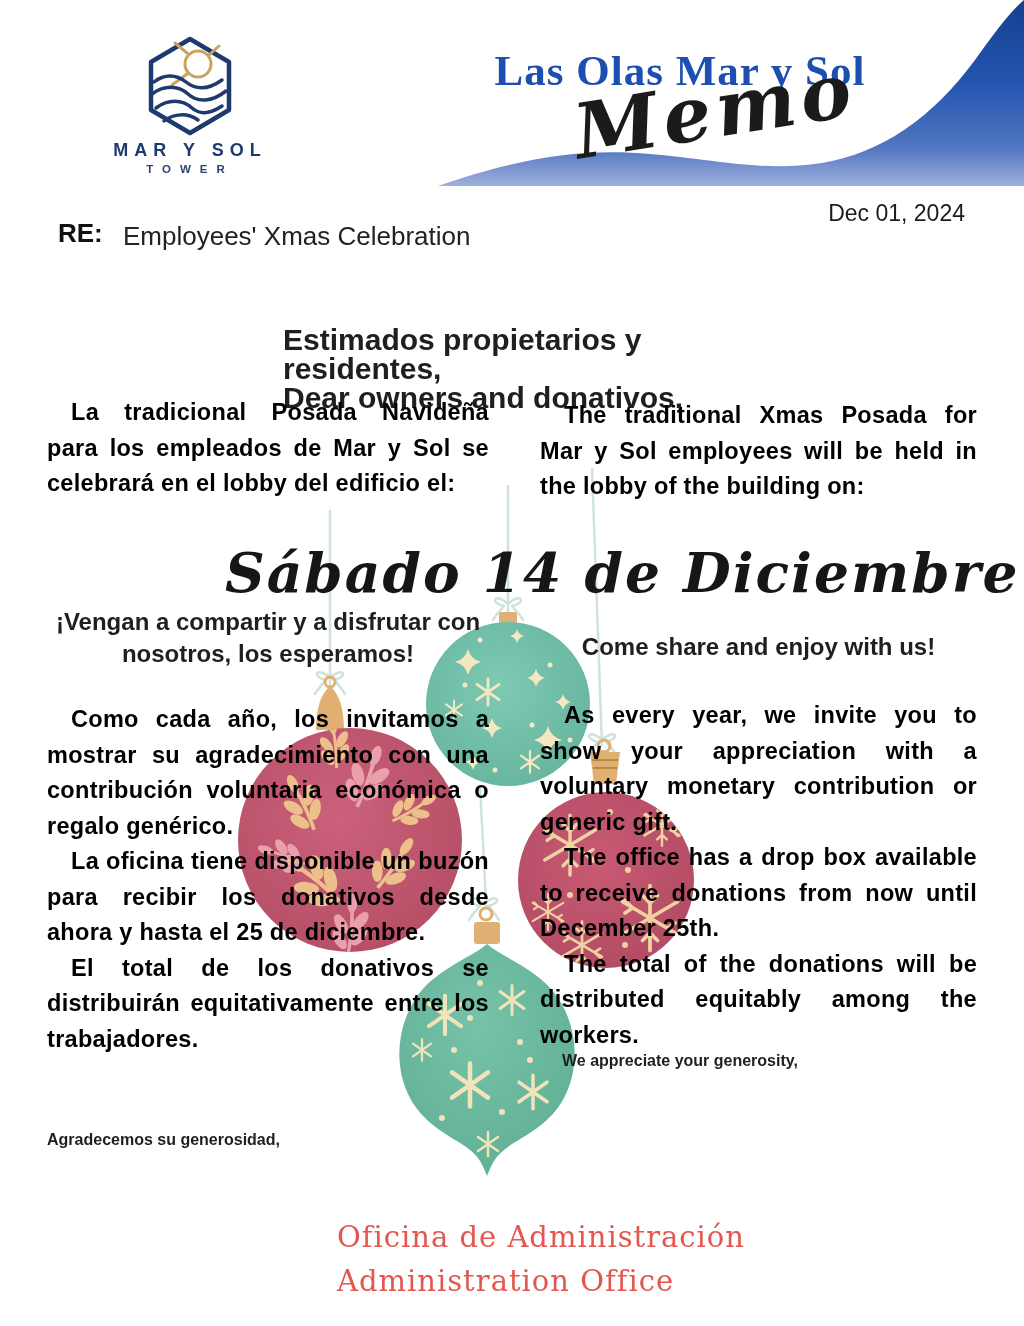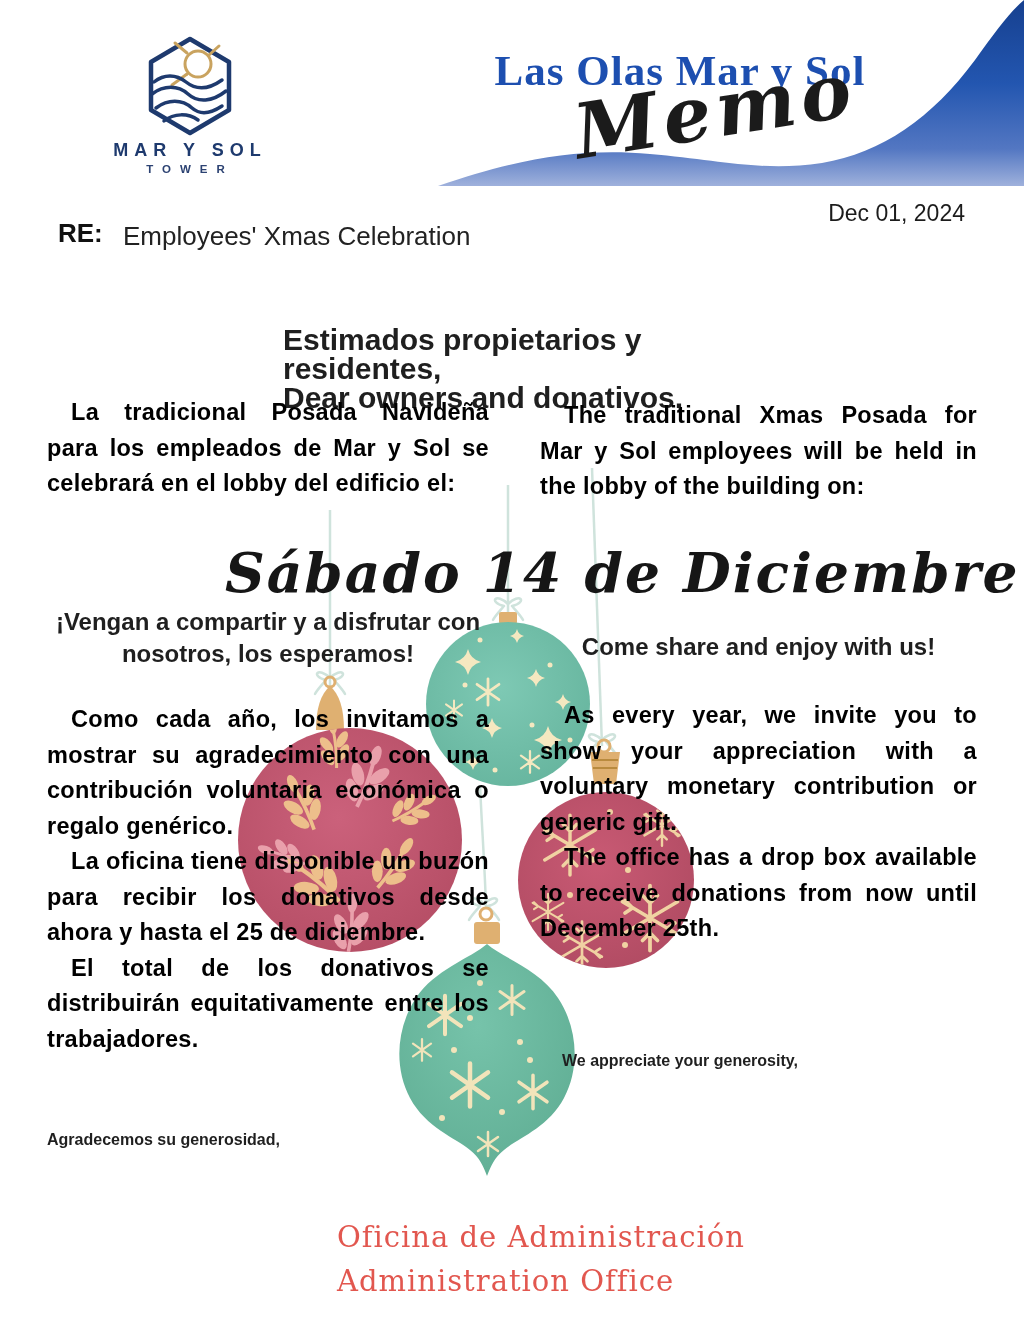--- a/index.html
+++ b/index.html
@@ -288,17 +288,18 @@
 </div>
 <div class="abs closing col-left" style="top:1131px;">Agradecemos su generosidad,</div>
 
 <div class="abs body-text col-right" style="top:398px;">
   <p>The traditional Xmas Posada for Mar y Sol employees will be held in the lobby of the building on:</p>
 </div>
 <div class="abs invite col-right" style="top:631px;">Come share and enjoy with us!</div>
 <div class="abs body-text col-right" style="top:698px;">
   <p>As every year, we invite you to show your appreciation with a voluntary monetary contribution or generic gift.</p>
   <p>The office has a drop box available to receive donations from now until December 25th.</p>
+  <p>The total of the donations will be distributed equitably among the workers.</p>
 </div>
 <div class="abs closing col-right" style="top:1052px;padding-left:22px;">We appreciate your generosity,</div>
 
 <div class="abs footer-line" style="top:1220px;">Oficina de Administración</div>
 <div class="abs footer-line" style="top:1264px;">Administration Office</div>
 
 </body></html>

